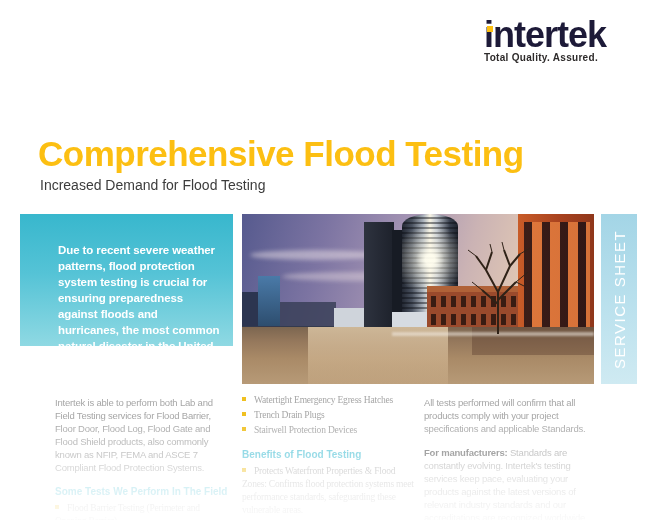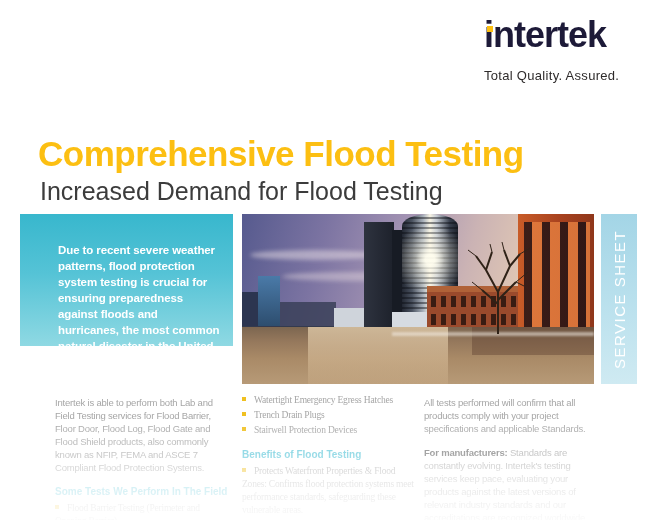--- a/index.html
+++ b/index.html
@@ -14,26 +14,26 @@
   .banner-line1{color:#ffffff;}
   .banner-line2{color:#1c1a1a;}
   .banner-slash{position:absolute;left:198px;top:-15px;width:14px;height:80px;
                 background:#ffffff;transform:rotate(27deg);}
   .flood-icon{position:absolute;left:228px;top:5px;}
 
   
   .logo{position:absolute;left:484px;top:20px;width:150px;}
   .logo-word{font-size:36px;font-weight:bold;letter-spacing:-1px;color:#1D1A38;line-height:30px;}
   .logo-dot{position:absolute;left:3px;top:6px;width:6px;height:6px;background:#FCBF12;}
-  .logo-tag{margin-top:18px;font-size:13px;font-weight:normal;color:#2E2B2B;letter-spacing:.3px;}
+  .logo-tag{margin-top:2px;font-size:10px;font-weight:bold;color:#2E2B2B;letter-spacing:.3px;}
 
   
   .title{position:absolute;left:38px;top:134px;font-size:35px;font-weight:bold;
          letter-spacing:-.5px;color:#FCBF12;}
-  .subtitle{position:absolute;left:40px;top:177px;font-size:25px;color:#3C3C3C;}
+  .subtitle{position:absolute;left:40px;top:177px;font-size:14px;color:#3C3C3C;}
 
   
   .callout{position:absolute;left:20px;top:214px;width:213px;height:132px;
            background:linear-gradient(180deg,#38B7CD 0%,#55C3D6 45%,#8FD9E3 100%);}
   .callout-text{position:absolute;left:38px;top:28px;width:162px;color:#ffffff;
                 font-weight:bold;font-size:11.5px;line-height:16px;letter-spacing:-.1px;}
 
   
   .photo{position:absolute;left:242px;top:214px;width:352px;height:170px;overflow:hidden;}
   .photo div{position:absolute;}

